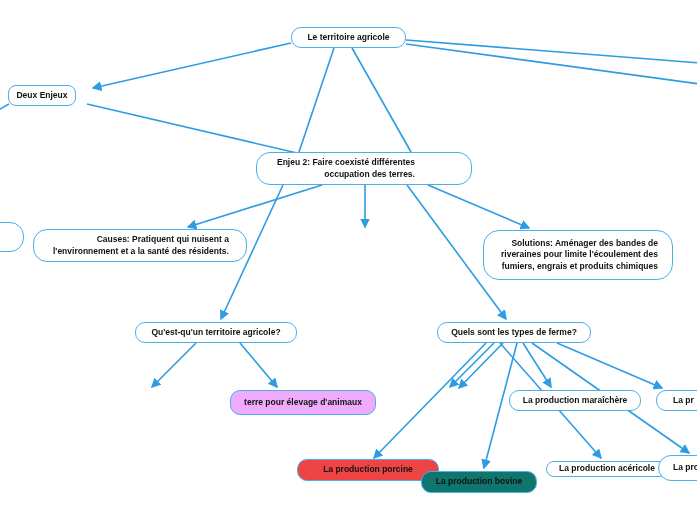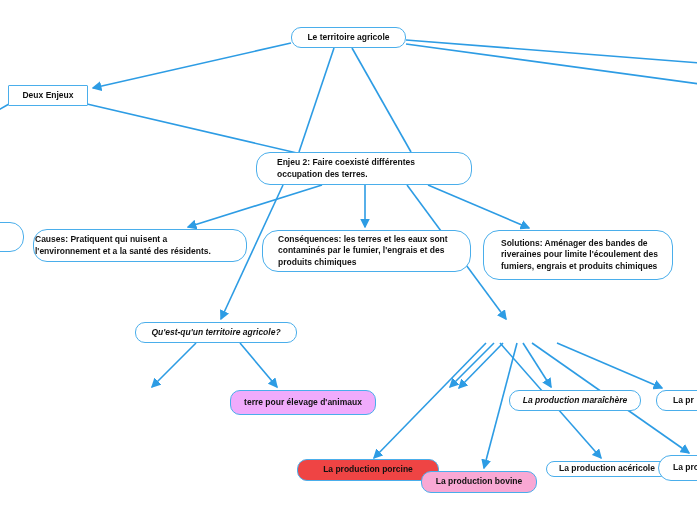--- a/index.html
+++ b/index.html
@@ -20,21 +20,21 @@
     display:flex;
     align-items:center;
     justify-content:center;
     font-size:8.5px;
     font-weight:bold;
     color:#111111;
     white-space:pre;
     line-height:11.5px;
     letter-spacing:0;
   }
-  .node.left{justify-content:flex-start;text-align:left;}
+  .node.left{justify-content:flex-start;text-align:right;}
   .node.center{text-align:right;}
 </style>
 </head>
 <body>
 
 <div id="canvas">
   <svg id="edges" width="697" height="520" viewBox="0 0 697 520" xmlns="http://www.w3.org/2000/svg">
     <defs>
       <marker id="arrowhead" viewBox="0 0 10 10" refX="8.5" refY="5" markerWidth="6.2" markerHeight="6.2" orient="auto-start-reverse">
         <path d="M0,0 L10,5 L0,10 z" fill="#2d9ce4"></path>
@@ -60,33 +60,31 @@
         <line x1="486" y1="343" x2="374" y2="458" stroke="#2d9ce4" stroke-width="1.6" marker-end="url(#arrowhead)"></line>
         <line x1="517" y1="343" x2="484" y2="468" stroke="#2d9ce4" stroke-width="1.6" marker-end="url(#arrowhead)"></line>
         <line x1="523" y1="343" x2="551" y2="387" stroke="#2d9ce4" stroke-width="1.6" marker-end="url(#arrowhead)"></line>
         <line x1="500" y1="343" x2="601" y2="458" stroke="#2d9ce4" stroke-width="1.6" marker-end="url(#arrowhead)"></line>
         <line x1="557" y1="343" x2="662" y2="388" stroke="#2d9ce4" stroke-width="1.6" marker-end="url(#arrowhead)"></line>
         <line x1="532" y1="343" x2="689" y2="453" stroke="#2d9ce4" stroke-width="1.6" marker-end="url(#arrowhead)"></line>
       </g>
   </svg>
 
 <div class="node center" style="left: 291px; top: 27px; width: 115px; height: 21px; border-radius: 10px; border-color: rgb(74, 174, 235); background: rgb(255, 255, 255); color: rgb(17, 17, 17);"><span>Le territoire agricole</span></div>
-    <div class="node center" style="left: 8px; top: 85px; width: 80px; height: 21px; border-radius: 1px; border-color: rgb(74, 174, 235); background: rgb(255, 255, 255); color: rgb(17, 17, 17);"><span>Deux Enjeux</span></div>
+    <div class="node center" style="left: 8px; top: 85px; width: 68px; height: 21px; border-radius: 8px; border-color: rgb(74, 174, 235); background: rgb(255, 255, 255); color: rgb(17, 17, 17);"><span>Deux Enjeux</span></div>
     <div class="node left" style="left: 256px; top: 152px; width: 216px; height: 33px; border-radius: 14px; border-color: rgb(74, 174, 235); background: rgb(255, 255, 255); color: rgb(17, 17, 17); padding-left: 20px;"><span>Enjeu 2: Faire coexisté différentes
 occupation des terres.</span></div>
     <div class="node center" style="left: -33px; top: 222px; width: 57px; height: 30px; border-radius: 14px; border-color: rgb(74, 174, 235); background: rgb(255, 255, 255); color: rgb(17, 17, 17);"><span></span></div>
-    <div class="node left" style="left: 33px; top: 229px; width: 214px; height: 33px; border-radius: 14px; border-color: rgb(74, 174, 235); background: rgb(255, 255, 255); color: rgb(17, 17, 17); padding-left: 1px;"><span>Causes: Pratiquent qui nuisent a
+    <div class="node left" style="left: 33px; top: 229px; width: 214px; height: 33px; border-radius: 14px; border-color: rgb(74, 174, 235); background: rgb(255, 255, 255); color: rgb(17, 17, 17); padding-left: 19px;"><span>Causes: Pratiquent qui nuisent a
 l'environnement et a la santé des résidents.</span></div>
-    <div class="node left" style="left: 262px; top: 230px; width: 209px; height: 42px; border-radius: 16px; border-color: rgb(74, 174, 235); background: rgb(255, 255, 255); color: rgb(17, 17, 17); padding-left: 15px;"><span>Conséquences: les terres et les eaux sont
-contaminés par le fumier, l'engrais et des
-produits chimiques</span></div>
     <div class="node left" style="left: 483px; top: 230px; width: 190px; height: 50px; border-radius: 16px; border-color: rgb(74, 174, 235); background: rgb(255, 255, 255); color: rgb(17, 17, 17); padding-left: 17px;"><span>Solutions: Aménager des bandes de
 riveraines pour limite l'écoulement des
 fumiers, engrais et produits chimiques</span></div>
-    <div class="node center" style="left: 135px; top: 322px; width: 162px; height: 21px; border-radius: 10px; border-color: rgb(74, 174, 235); background: rgb(255, 255, 255); color: rgb(17, 17, 17); font-style: italic;"><span>Qu'est-qu'un territoire agricole?</span></div>
+    <div class="node center" style="left: 135px; top: 322px; width: 162px; height: 21px; border-radius: 10px; border-color: rgb(74, 174, 235); background: rgb(255, 255, 255); color: rgb(17, 17, 17);"><span>Qu'est-qu'un territoire agricole?</span></div>
+    <div class="node center" style="left: 437px; top: 322px; width: 154px; height: 21px; border-radius: 10px; border-color: rgb(74, 174, 235); background: rgb(255, 255, 255); color: rgb(17, 17, 17);"><span>Quels sont les types de ferme?</span></div>
     <div class="node center" style="left: 230px; top: 390px; width: 146px; height: 25px; border-radius: 10px; border-color: rgb(74, 174, 235); background: #f0abfc; color: rgb(17, 17, 17);"><span>terre pour élevage d'animaux</span></div>
-    <div class="node center" style="left: 509px; top: 390px; width: 132px; height: 21px; border-radius: 10px; border-color: rgb(74, 174, 235); background: rgb(255, 255, 255); color: rgb(17, 17, 17); font-style: italic;"><span>La production maraîchère</span></div>
+    <div class="node center" style="left: 509px; top: 390px; width: 132px; height: 21px; border-radius: 10px; border-color: rgb(74, 174, 235); background: rgb(255, 255, 255); color: rgb(17, 17, 17);"><span>La production maraîchère</span></div>
     <div class="node left" style="left: 656px; top: 390px; width: 95px; height: 21px; border-radius: 10px; border-color: rgb(74, 174, 235); background: rgb(255, 255, 255); color: rgb(17, 17, 17); padding-left: 16px;"><span>La pr</span></div>
     <div class="node center" style="left: 297px; top: 459px; width: 142px; height: 22px; border-radius: 10px; border-color: rgb(74, 174, 235); background: #ef4444; color: rgb(17, 17, 17);"><span>La production porcine</span></div>
-    <div class="node center" style="left: 421px; top: 471px; width: 116px; height: 22px; border-radius: 10px; border-color: rgb(74, 174, 235); background: #f9a8d4; color: rgb(17, 17, 17);"><span>La production bovine</span></div>
+    <div class="node center" style="left: 421px; top: 471px; width: 116px; height: 22px; border-radius: 10px; border-color: rgb(74, 174, 235); background: #0f766e; color: rgb(17, 17, 17);"><span>La production bovine</span></div>
     <div class="node center" style="left: 546px; top: 461px; width: 122px; height: 16px; border-radius: 10px; border-color: rgb(74, 174, 235); background: rgb(255, 255, 255); color: rgb(17, 17, 17);"><span>La production acéricole</span></div>
     <div class="node left" style="left: 658px; top: 455px; width: 95px; height: 26px; border-radius: 14px; border-color: rgb(74, 174, 235); background: rgb(255, 255, 255); color: rgb(17, 17, 17); padding-left: 14px;"><span>La pro</span></div>
   </div>
 
 </body></html>

